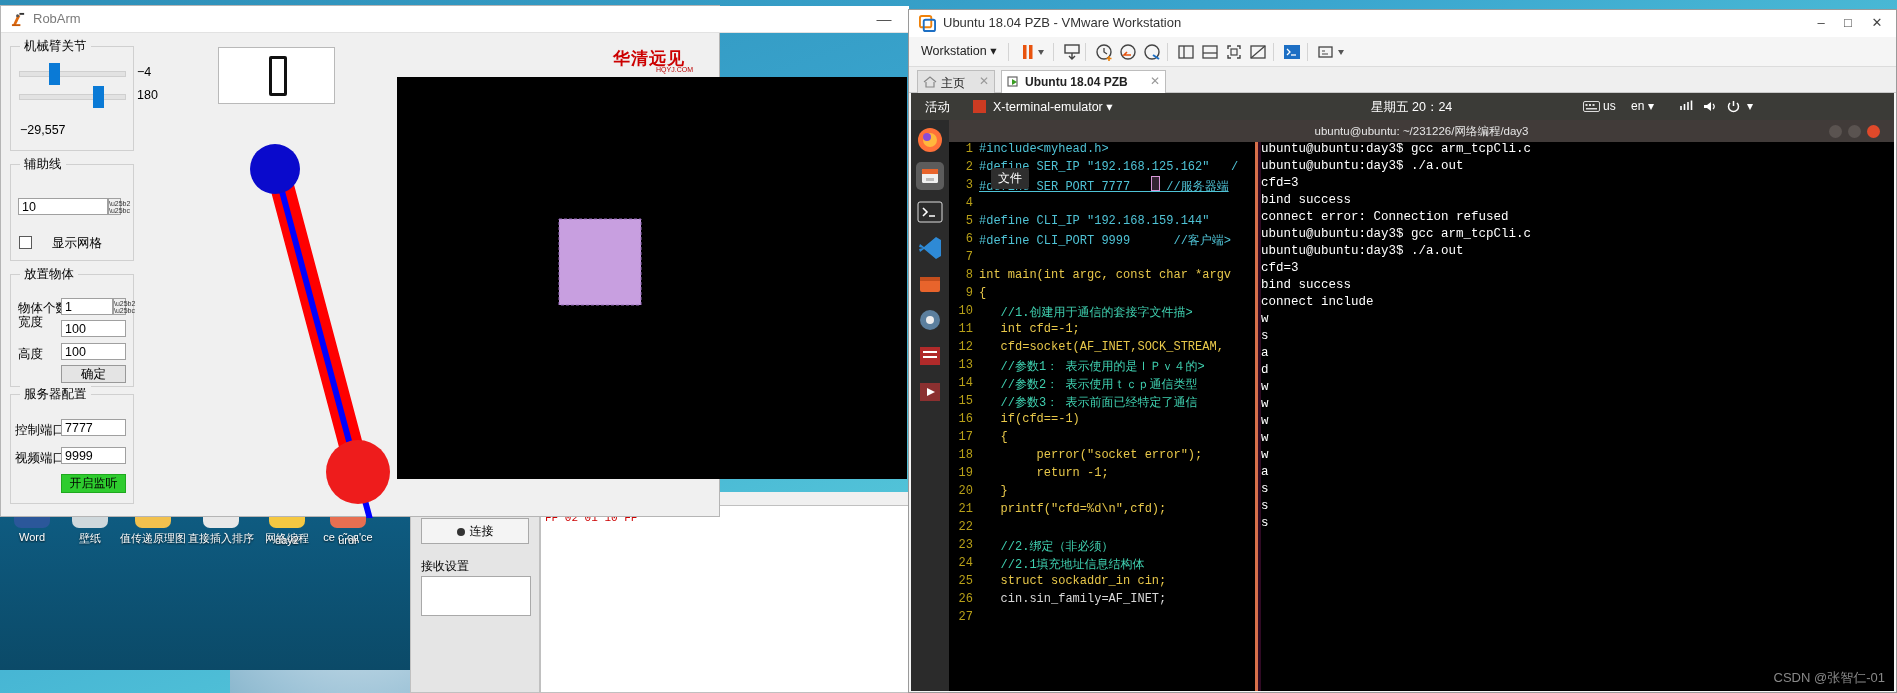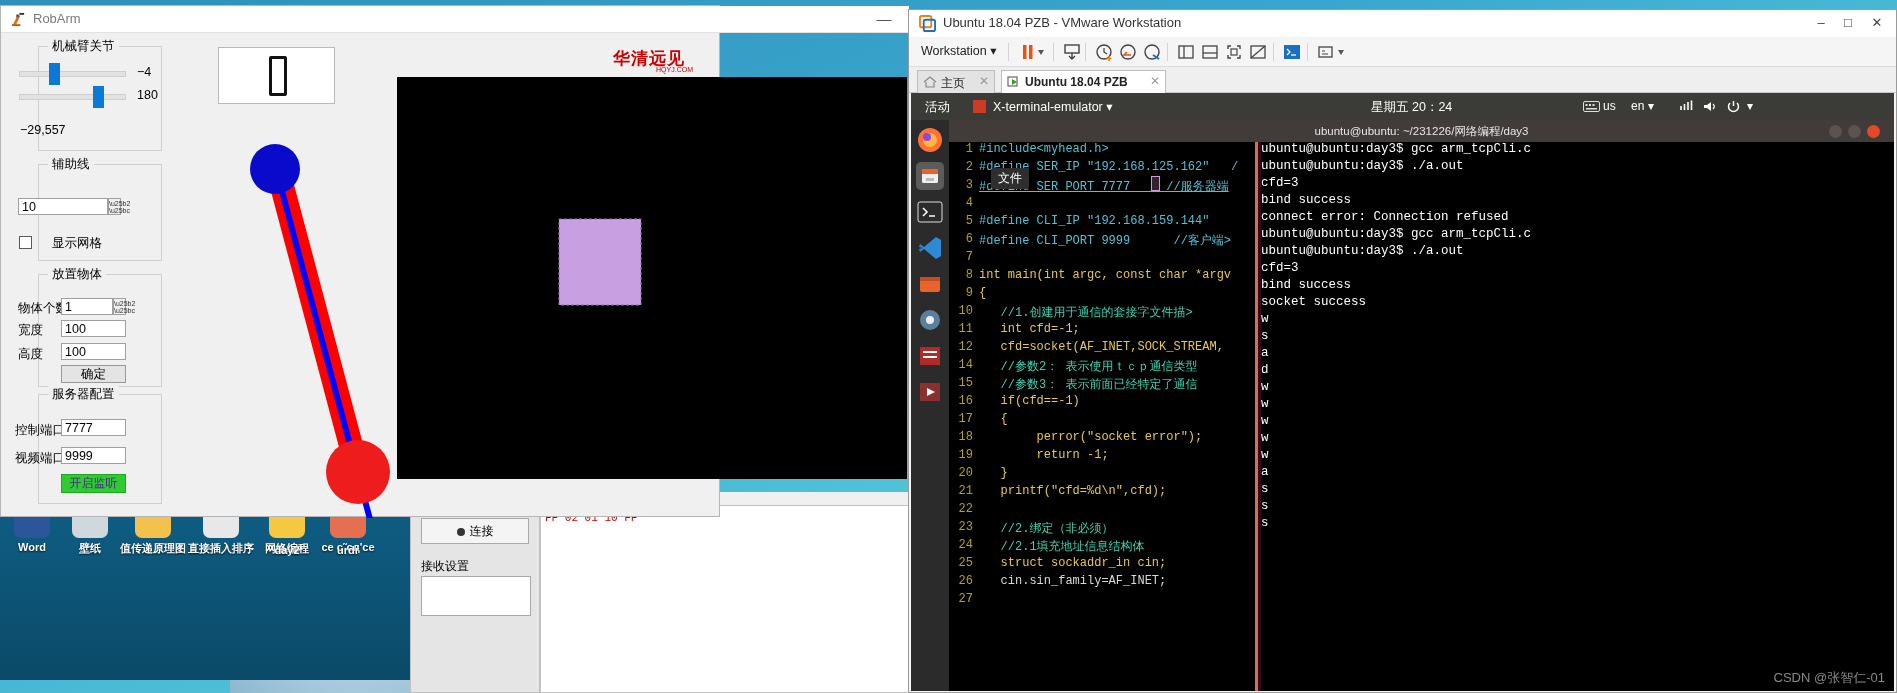--- a/index.html
+++ b/index.html
@@ -11,61 +11,61 @@
     font-size:12px;
   }
 
   
   #desktop-bg { position:absolute; left:0; top:0; width:1897px; height:693px;
       background:linear-gradient(160deg,#2e8fb8 0%,#3aa6cf 35%,#52c3d8 60%,#7fd6e0 100%); }
   #desktop-photo { position:absolute; left:230px; top:500px; width:430px; height:193px;
       background:radial-gradient(circle at 30% 40%, #d9e7ef 0%, #9fc4d8 40%, #4a90ad 100%); }
 
   
-  #taskbar-strip { position:absolute; left:0; top:492px; width:540px; height:188px;
-      background:linear-gradient(180deg,#0f5f86 0%,#0b4a68 100%);font-weight:bold; }
+  #taskbar-strip { position:absolute; left:0; top:482px; width:540px; height:188px;
+      background:linear-gradient(180deg,#0f5f86 0%,#0b4a68 100%); }
   .tb-item { position:absolute; width:56px; text-align:center; color:#fff; font-size:11px; }
   .tb-item .tb-ico { width:36px; height:36px; margin:0 auto 3px; border-radius:7px;
       background:#e8e8e8; display:block; }
   .tb-label { display:block; white-space:nowrap; overflow:hidden; font-size:11px;
       text-shadow:0 1px 2px rgba(0,0,0,.8); }
 
   
   #robarm-window { position:absolute; left:0; top:5px; width:720px; height:512px;
       background:#f0f0f0; border:1px solid #b5b5b5; }
   #robarm-titlebar { position:absolute; left:0; top:0; width:908px; height:27px;
       background:#ffffff; border-bottom:1px solid #e2e2e2; }
   #robarm-title-icon { position:absolute; left:10px; top:6px; width:15px; height:15px; }
   #robarm-title-text { position:absolute; left:32px; top:5px; font-size:13px; color:#7a7a7a;
       font-family:"Liberation Sans", sans-serif; }
   #robarm-min { position:absolute; right:15px; top:4px; width:20px; height:18px; color:#555;
       font-size:15px; text-align:center; line-height:18px; }
 
   
-  .groupbox { position:absolute; border:1px solid #d0d0d0; background:transparent;margin-left:28px; }
+  .groupbox { position:absolute; border:1px solid #d0d0d0; background:transparent; }
   .groupbox > .gb-title { position:absolute; top:-9px; left:9px; background:#f0f0f0;
       padding:0 4px; font-size:12.5px; color:#000; white-space:nowrap; }
 
   .slider-track { position:absolute; height:6px; background:#e2e2e2; border:1px solid #cfcfcf; }
   .slider-handle { position:absolute; width:11px; height:22px; background:#0a7ad6; }
   .slider-val { position:absolute; font-size:12.5px; color:#000; }
 
   .tinput { position:absolute; background:#fff; border:1px solid #a0a0a0;
       font-size:12.5px; padding:1px 3px; color:#000; font-family:"Liberation Sans",sans-serif; }
   .spin { position:absolute; width:13px; border:1px solid #a0a0a0; background:#efefef; }
   .spin .ar { position:absolute; left:0; width:11px; height:7px; text-align:center;
       font-size:7px; line-height:7px; color:#333; }
 
   .flabel { position:absolute; font-size:12.5px; color:#000; white-space:nowrap; }
   .btn3d { position:absolute; background:#e4e4e4; border:1px solid #999; font-size:12.5px;
       text-align:center; color:#000; }
   .cbx { position:absolute; width:13px; height:13px; border:1px solid #5a5a5a; background:#fff; }
 
   #btn-start-listen { position:absolute; background:#2ecc2e; border:1px solid #1ea81e;
-      color:#4c1d95; font-size:12px; text-align:center; }
+      color:#000000; font-size:12px; text-align:center; }
 
   
   #sim-canvas { position:absolute; left:396px; top:71px; width:510px; height:402px;
       background:#000; }
   #preview-box { position:absolute; left:217px; top:41px; width:117px; height:57px;
       background:#fff; border:1px solid #b9b9b9; }
   #preview-glyph { position:absolute; left:50px; top:8px; width:18px; height:40px;
       border:3px solid #111; border-radius:2px; }
 
   #hqyj-logo { position:absolute; right:26px; top:41px; width:80px; height:24px;
@@ -250,21 +250,21 @@
 
   <div class="groupbox" style="left:9px; top:268px; width:124px; height:113px;">
     <span class="gb-title">放置物体</span>
   </div>
   <div class="flabel" style="left:17px; top:294px;">物体个数</div>
   <div class="tinput" style="left:60px; top:292px; width:52px; height:17px;">1</div>
   <div class="spin" style="left:112px; top:292px; height:17px;">
     <span class="ar" style="top:1px;">\u25b2</span>
     <span class="ar" style="top:8px;">\u25bc</span>
   </div>
-  <div class="flabel" style="left:17px; top:316px;">宽度</div>
+  <div class="flabel" style="left:17px; top:308px;">宽度</div>
   <div class="tinput" style="left:60px; top:314px; width:65px; height:17px;">100</div>
   <div class="flabel" style="left:17px; top:340px;">高度</div>
   <div class="tinput" style="left:60px; top:337px; width:65px; height:17px;">100</div>
   <div class="btn3d" style="left:60px; top:359px; width:65px; height:18px; line-height:16px;">确定</div>
 
   <div class="groupbox" style="left:9px; top:388px; width:124px; height:110px;">
     <span class="gb-title">服务器配置</span>
   </div>
   <div class="flabel" style="left:14px; top:416px;">控制端口</div>
   <div class="tinput" style="left:60px; top:413px; width:65px; height:17px;">7777</div>
@@ -479,20 +479,21 @@
           <div class="code-row"><span class="lnum">3</span><span class="ltext c-pre" style="text-decoration: underline;">#define SER_PORT 7777     //服务器端</span></div>
           <div class="code-row"><span class="lnum">4</span><span class="ltext c-id"></span></div>
           <div class="code-row"><span class="lnum">5</span><span class="ltext c-pre">#define CLI_IP "192.168.159.144"</span></div>
           <div class="code-row"><span class="lnum">6</span><span class="ltext c-pre">#define CLI_PORT 9999      //客户端&gt;</span></div>
           <div class="code-row"><span class="lnum">7</span><span class="ltext c-id"></span></div>
           <div class="code-row"><span class="lnum">8</span><span class="ltext c-kw">int main(int argc, const char *argv</span></div>
           <div class="code-row"><span class="lnum">9</span><span class="ltext c-kw">{</span></div>
           <div class="code-row"><span class="lnum">10</span><span class="ltext c-cmt">   //1.创建用于通信的套接字文件描&gt;</span></div>
           <div class="code-row"><span class="lnum">11</span><span class="ltext c-kw">   int cfd=-1;</span></div>
           <div class="code-row"><span class="lnum">12</span><span class="ltext c-kw">   cfd=socket(AF_INET,SOCK_STREAM,</span></div>
+          <div class="code-row"><span class="lnum">13</span><span class="ltext c-cmt">   //参数1： 表示使用的是ＩＰｖ４的&gt;</span></div>
           <div class="code-row"><span class="lnum">14</span><span class="ltext c-cmt">   //参数2： 表示使用ｔｃｐ通信类型</span></div>
           <div class="code-row"><span class="lnum">15</span><span class="ltext c-cmt">   //参数3： 表示前面已经特定了通信</span></div>
           <div class="code-row"><span class="lnum">16</span><span class="ltext c-kw">   if(cfd==-1)</span></div>
           <div class="code-row"><span class="lnum">17</span><span class="ltext c-kw">   {</span></div>
           <div class="code-row"><span class="lnum">18</span><span class="ltext c-kw">        perror("socket error");</span></div>
           <div class="code-row"><span class="lnum">19</span><span class="ltext c-kw">        return -1;</span></div>
           <div class="code-row"><span class="lnum">20</span><span class="ltext c-kw">   }</span></div>
           <div class="code-row"><span class="lnum">21</span><span class="ltext c-kw">   printf("cfd=%d\n",cfd);</span></div>
           <div class="code-row"><span class="lnum">22</span><span class="ltext c-id"></span></div>
           <div class="code-row"><span class="lnum">23</span><span class="ltext c-cmt">   //2.绑定（非必须）</span></div>
@@ -505,21 +506,21 @@
       <div id="sh-pane">
           <div class="sh-row">ubuntu@ubuntu:day3$ gcc arm_tcpCli.c</div>
           <div class="sh-row">ubuntu@ubuntu:day3$ ./a.out</div>
           <div class="sh-row">cfd=3</div>
           <div class="sh-row">bind success</div>
           <div class="sh-row">connect error: Connection refused</div>
           <div class="sh-row">ubuntu@ubuntu:day3$ gcc arm_tcpCli.c</div>
           <div class="sh-row">ubuntu@ubuntu:day3$ ./a.out</div>
           <div class="sh-row">cfd=3</div>
           <div class="sh-row">bind success</div>
-          <div class="sh-row">socket success</div>
+          <div class="sh-row">connect include</div>
           <div class="sh-row">w</div>
           <div class="sh-row">s</div>
           <div class="sh-row">a</div>
           <div class="sh-row">d</div>
           <div class="sh-row">w</div>
           <div class="sh-row">w</div>
           <div class="sh-row">w</div>
           <div class="sh-row">w</div>
           <div class="sh-row">w</div>
           <div class="sh-row">a</div>

